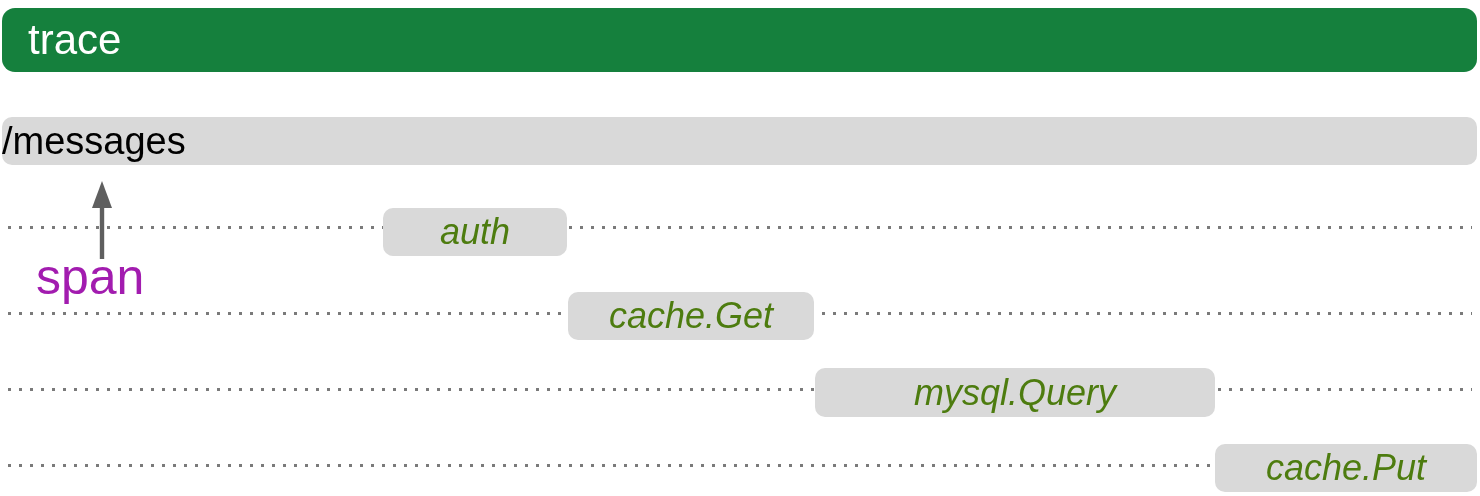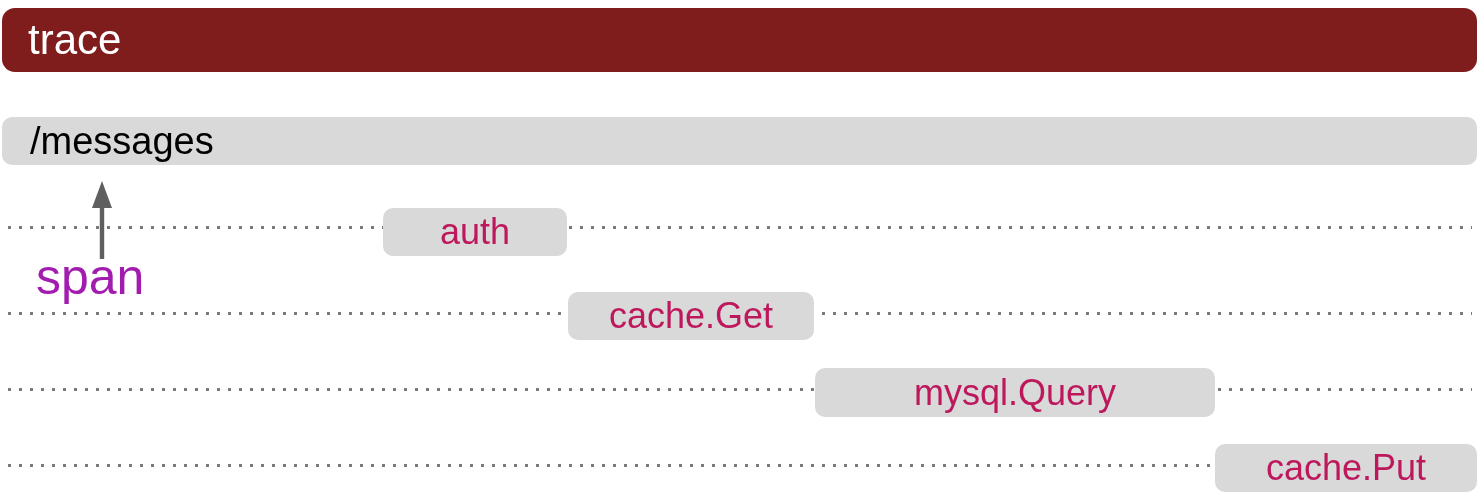--- a/index.html
+++ b/index.html
@@ -11,40 +11,39 @@
     background: #ffffff;
     font-family: "Liberation Sans", sans-serif;
     overflow: hidden;
   }
 
   
   .trace-bar {
     position: absolute;
     left: 2px; top: 8px;
     width: 1475px; height: 64px;
-    background: #7f1d1d;
+    background: #15803d;
     border-radius: 13px;
     display: flex; align-items: center;
     padding-left: 26px;
   }
   .trace-bar .label {
     color: #ffffff;
     font-size: 42px;
     line-height: 1;
   }
 
   
   .root-span-bar {
     position: absolute;
     left: 2px; top: 117px;
     width: 1475px; height: 48px;
     background: #d9d9d9;
     border-radius: 10px;
     display: flex; align-items: center;
-    padding-left: 28px;
   }
   .root-span-bar .label {
     color: #000000;
     font-size: 38px;
     line-height: 1;
   }
 
   
   .dotted-line {
     position: absolute;
@@ -62,23 +61,24 @@
   
   .span-box {
     position: absolute;
     height: 48px;
     background: #d9d9d9;
     border-radius: 10px;
     display: flex; align-items: center; justify-content: center;
     z-index: 2;
   }
   .span-box .label {
-    color: #be185d;
+    color: #4d7c0f;
     font-size: 36px;
     line-height: 1;
+    font-style: italic;
   }
   .span-auth        { left: 383px;  top: 208px; width: 184px; }
   .span-cache-get   { left: 568px;  top: 292px; width: 246px; }
   .span-mysql-query { left: 815px;  top: 368px; width: 400px; height: 49px; }
   .span-cache-put   { left: 1215px; top: 444px; width: 262px; justify-content: center; }
 
   
   .span-pointer-arrow {
     position: absolute;
     left: 90px; top: 181px;

